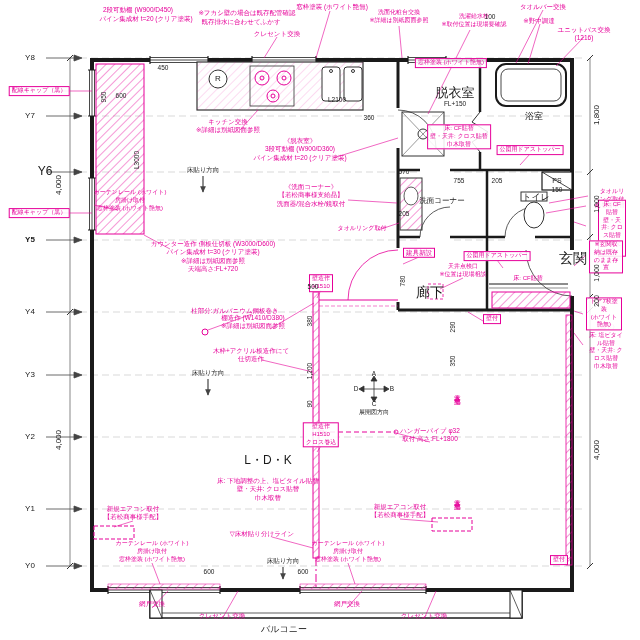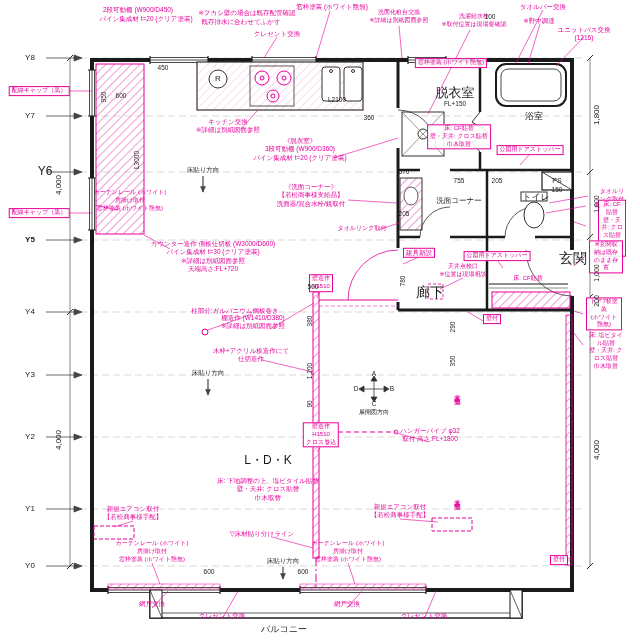--- a/index.html
+++ b/index.html
@@ -282,21 +282,21 @@
 パイン集成材 t=20 (クリア塗装)</div>
       <div class="lbl k" style="left: 455px; top: 93px; font-size: 13px;">脱衣室</div>
       <div class="lbl k" style="left: 455px; top: 104px; font-size: 6.5px;">FL+150</div>
       <div class="lbl k" style="left: 534px; top: 117px; font-size: 9px;">浴室</div>
       <div class="lbl m box" style="left: 459px; top: 137px; font-size: 6px;">床: CF貼替
 壁・天井: クロス貼替
 巾木取替</div>
       <div class="lbl m" style="left: 311px; top: 196px; font-size: 6.5px;">《洗面コーナー》
 【若松商事様支給品】
 洗面器/混合水栓/鏡取付</div>
-      <div class="lbl k" style="left: 459px; top: 201px; font-size: 7.5px;">洗面コーナー</div>
+      <div class="lbl k" style="left: 442px; top: 201px; font-size: 7.5px;">洗面コーナー</div>
       <div class="lbl k" style="left: 536px; top: 198px; font-size: 9px;">トイレ</div>
       <div class="lbl k" style="left: 557px; top: 181px; font-size: 7px;">PS</div>
       <div class="lbl m" style="left: 612px; top: 196px; font-size: 6px;">タオルリング取付</div>
       <div class="lbl m" style="left: 610px; top: 206px; font-size: 6px;">紙巻器取替</div>
       <div class="lbl m box" style="left: 612px; top: 228px; font-size: 6px;">床: CF貼替
 壁・天井: クロス貼替
 巾木交換</div>
       <div class="lbl m" style="left: 362px; top: 229px; font-size: 6px;">タオルリング取付</div>
       <div class="lbl m box" style="left: 530px; top: 150px; font-size: 6px;">公団用ドアストッパー</div>
       <div class="lbl m box" style="left: 497px; top: 256px; font-size: 6px;">公団用ドアストッパー</div>

